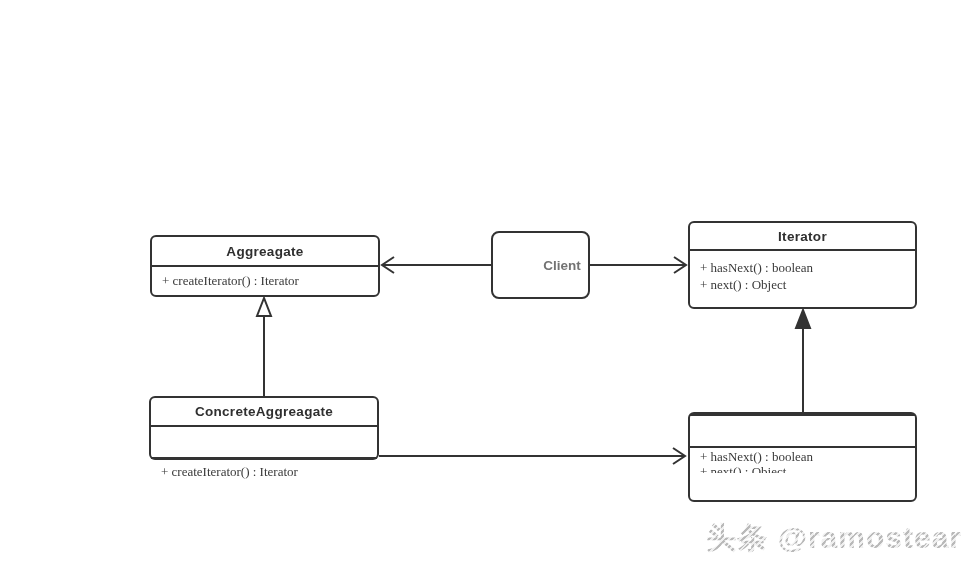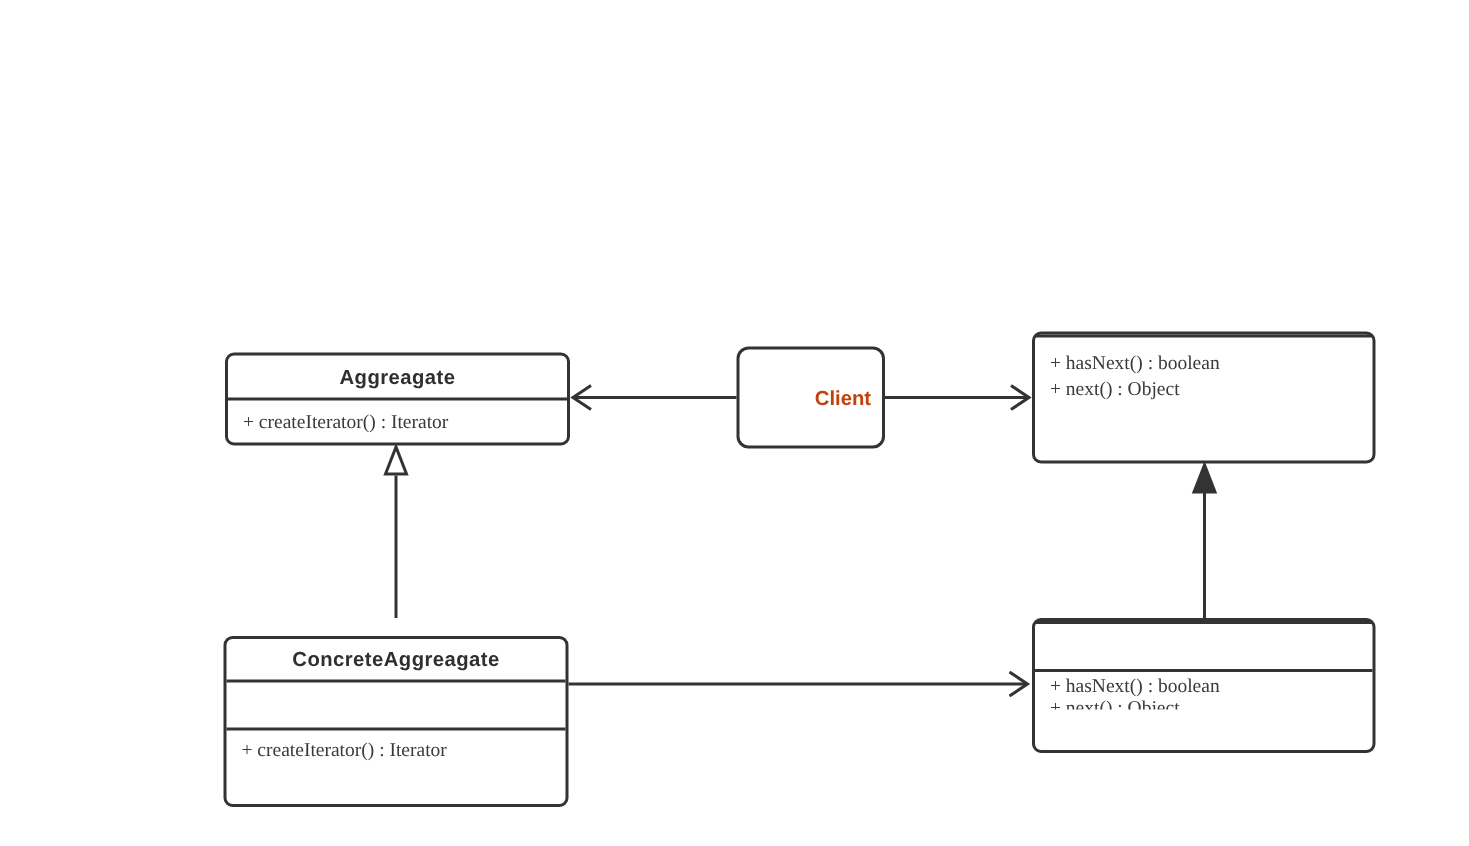--- a/index.html
+++ b/index.html
@@ -24,31 +24,31 @@
 
   
   #class-aggregate { left:150px; top:235px; width:230px; height:62px; }
   #class-aggregate .uml-title { height:28px; }
   #class-aggregate .methods { height:30px; display:flex; align-items:center; }
 
   
   #class-client {
     left:491px; top:231px; width:99px; height:68px; border-radius:8px;
     display:flex; align-items:center; justify-content:center;
-    font-weight:bold; font-size:13.5px; color:#c2410c;padding-left:43px;
+    font-weight:bold; font-size:13.5px; color:#737373;padding-left:43px;
   }
 
   
   #class-iterator { left:688px; top:221px; width:229px; height:88px; }
   #class-iterator .uml-title { height:26px; }
   #class-iterator .methods { padding-top:8px; }
   #class-iterator .uml-member { line-height:17px; }
 
   
-  #class-concrete-aggregate { left:149px; top:424px; width:230px; height:114px; }
+  #class-concrete-aggregate { left:149px; top:396px; width:230px; height:64px; }
   #class-concrete-aggregate .uml-title { height:27px; }
   #class-concrete-aggregate .attrs { height:32px; }
   #class-concrete-aggregate .methods { height:27px; display:flex; align-items:center; }
 
   
   #class-concrete-iterator { left:688px; top:412px; width:229px; height:90px; }
   #class-concrete-iterator .uml-title { height:27px; }
   #class-concrete-iterator .attrs { height:32px; }
   #class-concrete-iterator .methods { height:27px; overflow:hidden; padding-top:1px; }
   #class-concrete-iterator .uml-member { line-height:15px; }
@@ -100,20 +100,21 @@
     <div class="compartment methods">
       <div class="uml-member">+ createIterator() : Iterator</div>
     </div>
   </div>
 
   <div class="uml-class" id="class-client">
     <span>Client</span>
   </div>
 
   <div class="uml-class" id="class-iterator">
+    <div class="uml-title">Iterator</div>
     <div class="compartment methods">
       <div class="uml-member">+ hasNext() : boolean</div>
       <div class="uml-member">+ next() : Object</div>
     </div>
   </div>
 
   <div class="uml-class" id="class-concrete-aggregate">
     <div class="uml-title">ConcreteAggreagate</div>
     <div class="compartment attrs"></div>
     <div class="compartment methods">
@@ -122,14 +123,15 @@
   </div>
 
   <div class="uml-class" id="class-concrete-iterator">
     <div class="compartment attrs"></div>
     <div class="compartment methods">
       <div class="uml-member">+ hasNext() : boolean</div>
       <div class="uml-member">+ next() : Object</div>
     </div>
   </div>
 
+  <div class="watermark">头条 @ramostear</div>
 
 </div>
 
 </body></html>

